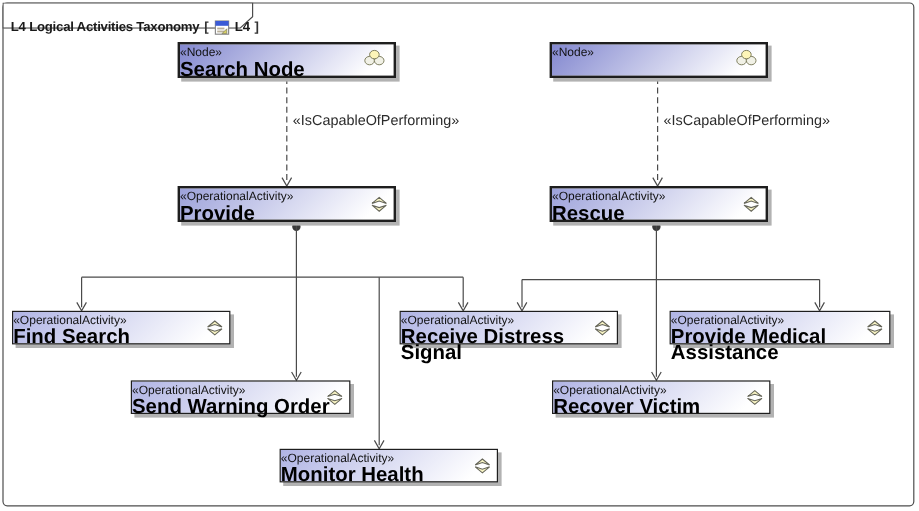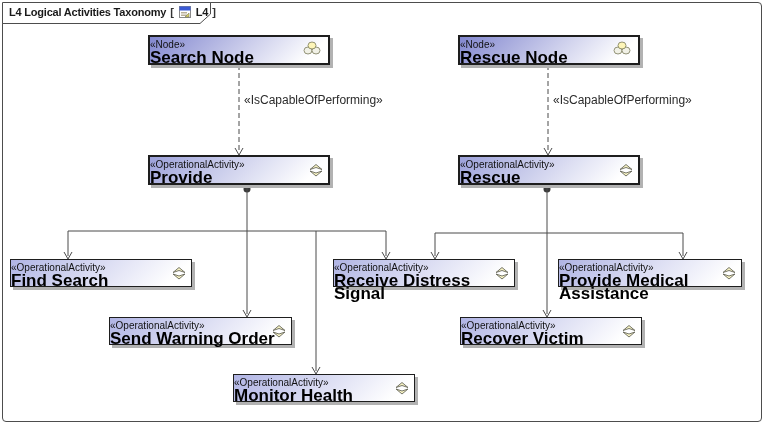--- a/index.html
+++ b/index.html
@@ -13,21 +13,21 @@
     background:#ffffff;
   }
   .overlay { position:absolute; left:0; top:0; }
   .edge { stroke:#4a4a4a; stroke-width:1; fill:none; }
   .edge-dashed { stroke-dasharray:5,3; }
   .arrowhead { stroke:#4a4a4a; stroke-width:1; fill:none; }
   .ball { fill:#3a3a3a; }
 
   .tab-shape { position:absolute; left:2px; top:2px; }
   .tab-text {
-    position:absolute; left:9px; top:4px; height:16px;
+    position:absolute; left:9px; top:15px; height:16px;
     display:flex; align-items:center; gap:4px;
     font-size:11px; font-weight:bold; color:#1a1a1a; letter-spacing:-0.2px;
     white-space:nowrap;
   }
   .tab-text .bracket { color:#333333; }
 
   .uml-box {
     position:absolute; box-sizing:border-box; text-align:left;
     border:2px solid #1e1e1e; box-shadow:3px 3px 0 #b2b2b2;
     padding-top:2px;
@@ -125,21 +125,20 @@
     <div class="box-name">Search Node</div>
     <svg class="node-icon" width="20" height="14">
       <ellipse cx="6" cy="9.5" rx="4" ry="3.5" fill="#f1f1e6" stroke="#7a7a5a" stroke-width="0.8"></ellipse>
       <ellipse cx="14" cy="9.5" rx="4" ry="3.5" fill="#f1f1e6" stroke="#7a7a5a" stroke-width="0.8"></ellipse>
       <ellipse cx="10" cy="4.5" rx="4" ry="3.5" fill="#fdf5b8" stroke="#7a7a5a" stroke-width="0.8"></ellipse>
     </svg>
   </div>
 
   <div class="uml-box fill-node b-rescue-node">
     <div class="stereotype">«Node»</div>
-    <div class="box-name">Rescue Node</div>
     <svg class="node-icon" width="20" height="14">
       <ellipse cx="6" cy="9.5" rx="4" ry="3.5" fill="#f1f1e6" stroke="#7a7a5a" stroke-width="0.8"></ellipse>
       <ellipse cx="14" cy="9.5" rx="4" ry="3.5" fill="#f1f1e6" stroke="#7a7a5a" stroke-width="0.8"></ellipse>
       <ellipse cx="10" cy="4.5" rx="4" ry="3.5" fill="#fdf5b8" stroke="#7a7a5a" stroke-width="0.8"></ellipse>
     </svg>
   </div>
 
   <div class="uml-box fill-mid b-search">
     <div class="stereotype">«OperationalActivity»</div>
     <div class="box-name">Provide</div>

